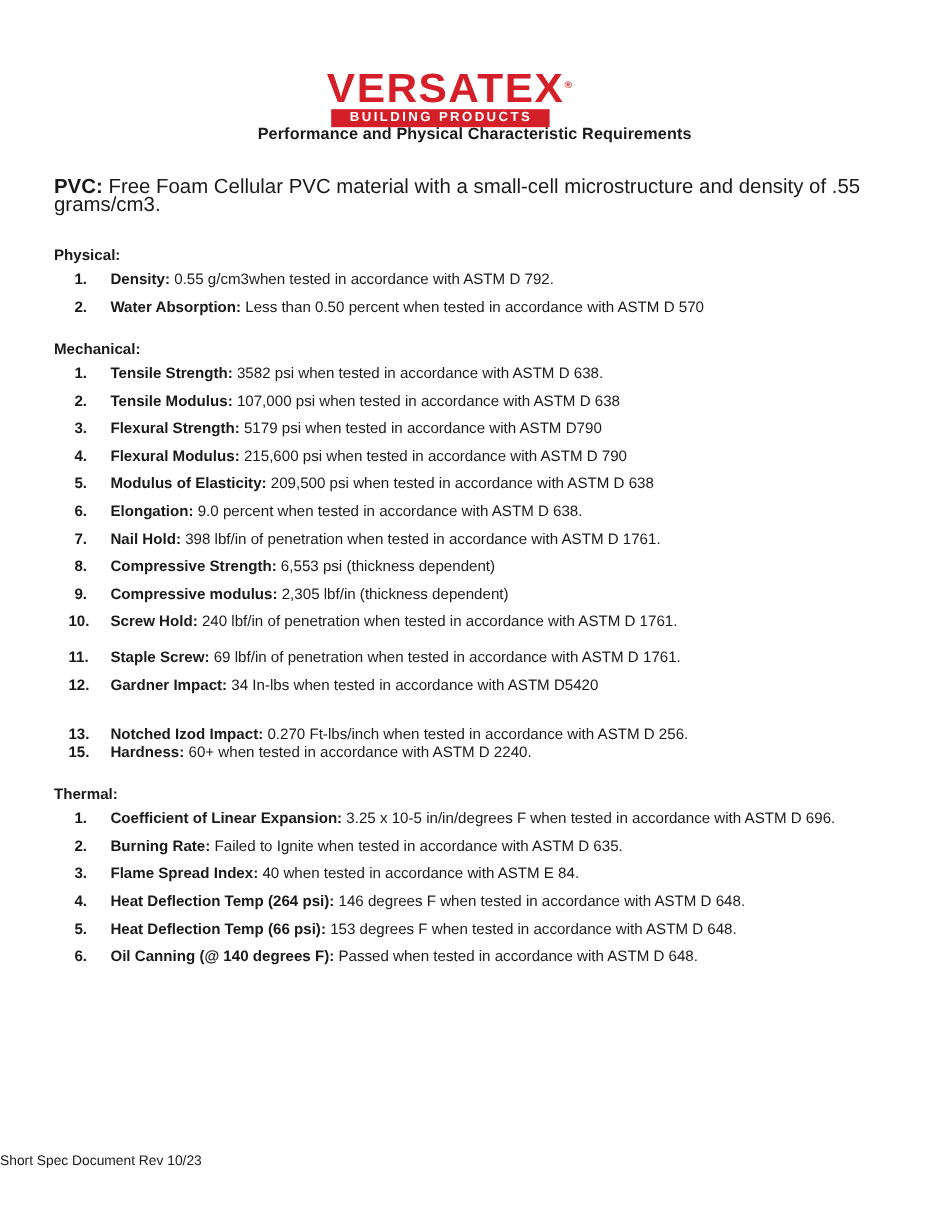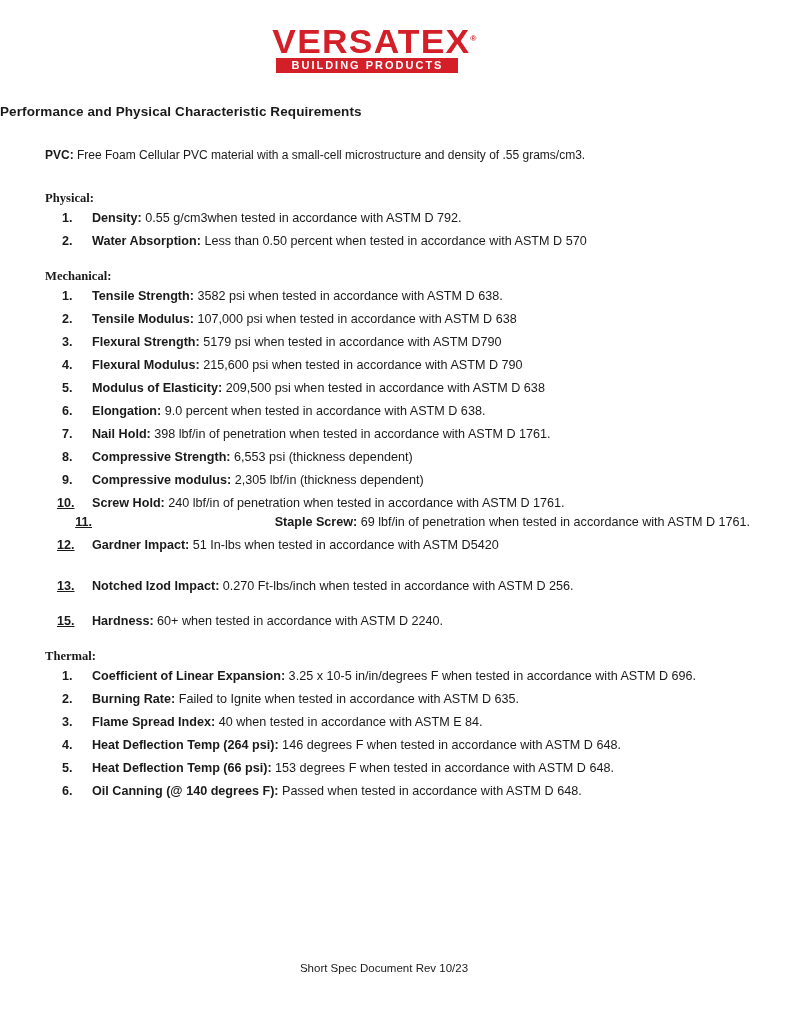--- a/index.html
+++ b/index.html
@@ -18,21 +18,21 @@
 
   .page {
     position: absolute;
     inset: 0;
     background: #ffffff;
   }
 
   
   .logo-wrap {
     position: absolute;
-    top: 24px;
+    top: 56px;
     left: 0;
     width: 733px;
     display: flex;
     justify-content: center;
   }
   .logo {
     position: relative;
     width: 182px;
   }
   .logo-word {
@@ -72,49 +72,49 @@
     white-space: nowrap;
     padding-left: 2px;
   }
 
   
   .doc-title {
     position: absolute;
     top: 104px;
     left: 0;
     width: 791px;
+    text-align: center;
     font-size: 13.5px;
     font-weight: bold;
     letter-spacing: 0.1px;
     color: #1a1a1a;
   }
 
   
   .content {
     position: absolute;
     top: 148px;
     left: 45px;
     width: 705px;
   }
 
   .intro {
-    font-size: 12px;
+    font-size: 17px;
     line-height: 15px;
     color: #1a1a1a;
     margin-bottom: 0;
   }
   .intro b { font-weight: bold; }
 
   .section { margin-top: 0; }
   .section-head {
     font-size: 12.6px;
     font-weight: bold;
     color: #1a1a1a;
     line-height: 15px;
-    font-family: Liberation Serif, serif;
   }
 
   ol.items {
     list-style: none;
     margin: 0;
     padding: 0;
   }
   ol.items li {
     position: relative;
     padding-left: 47px;
@@ -125,39 +125,37 @@
   ol.items li .num {
     position: absolute;
     left: 17px;
     width: 30px;
     font-weight: bold;
     color: #1a1a1a;
   }
   ol.items li .num.wide {
     left: 12px;
     width: 35px;
-    text-decoration: underline;
   }
   ol.items li .lbl {
     font-weight: bold;
   }
   ol.items li .txt {
     font-weight: normal;
   }
 
   
   .footer {
     position: absolute;
     top: 962px;
     left: 0;
     width: 746px;
-    text-align: center;
+    text-align: left;
     font-size: 11.5px;
     color: #1a1a1a;
-    padding-left: 11px;
   }
 </style>
 </head>
 <body>
 
 <div class="page">
 
   <div class="logo-wrap">
     <div class="logo">
       <div class="logo-word"><span>VERSATEX</span><span class="logo-reg">®</span></div>
@@ -189,24 +187,24 @@
             <li style="margin-top: 5px;"><span class="num">1.</span><span class="lbl">Tensile Strength:</span><span class="txt"> 3582 psi when tested in accordance with ASTM D 638.</span></li>
             <li style="margin-top: 8px;"><span class="num">2.</span><span class="lbl">Tensile Modulus:</span><span class="txt"> 107,000 psi when tested in accordance with ASTM D 638</span></li>
             <li style="margin-top: 8px;"><span class="num">3.</span><span class="lbl">Flexural Strength:</span><span class="txt"> 5179 psi when tested in accordance with ASTM D790</span></li>
             <li style="margin-top: 8px;"><span class="num">4.</span><span class="lbl">Flexural Modulus:</span><span class="txt"> 215,600 psi when tested in accordance with ASTM D 790</span></li>
             <li style="margin-top: 8px;"><span class="num">5.</span><span class="lbl">Modulus of Elasticity:</span><span class="txt"> 209,500 psi when tested in accordance with ASTM D 638</span></li>
             <li style="margin-top: 8px;"><span class="num">6.</span><span class="lbl">Elongation:</span><span class="txt"> 9.0 percent when tested in accordance with ASTM D 638.</span></li>
             <li style="margin-top: 8px;"><span class="num">7.</span><span class="lbl">Nail Hold:</span><span class="txt"> 398 lbf/in of penetration when tested in accordance with ASTM D 1761.</span></li>
             <li style="margin-top: 8px;"><span class="num">8.</span><span class="lbl">Compressive Strength:</span><span class="txt"> 6,553 psi (thickness dependent)</span></li>
             <li style="margin-top: 8px;"><span class="num">9.</span><span class="lbl">Compressive modulus:</span><span class="txt"> 2,305 lbf/in (thickness dependent)</span></li>
             <li style="margin-top: 8px;"><span class="num wide">10.</span><span class="lbl">Screw Hold:</span><span class="txt"> 240 lbf/in of penetration when tested in accordance with ASTM D 1761.</span></li>
-            <li style="margin-top: 4px; text-align: right;"><span class="num wide">11.</span><span class="lbl">Staple Screw:</span><span class="txt"> 69 lbf/in of penetration when tested in accordance with ASTM D 1761.</span></li>
-            <li style="margin-top: 8px;"><span class="num wide">12.</span><span class="lbl">Gardner Impact:</span><span class="txt"> 51 In-lbs when tested in accordance with ASTM D5420</span></li>
+            <li style="margin-top: 15px;"><span class="num wide">11.</span><span class="lbl">Staple Screw:</span><span class="txt"> 69 lbf/in of penetration when tested in accordance with ASTM D 1761.</span></li>
+            <li style="margin-top: 8px;"><span class="num wide">12.</span><span class="lbl">Gardner Impact:</span><span class="txt"> 34 In-lbs when tested in accordance with ASTM D5420</span></li>
             <li style="margin-top: 26px;"><span class="num wide">13.</span><span class="lbl">Notched Izod Impact:</span><span class="txt"> 0.270 Ft-lbs/inch when tested in accordance with ASTM D 256.</span></li>
-            <li style="margin-top: 20px;"><span class="num wide">15.</span><span class="lbl">Hardness:</span><span class="txt"> 60+ when tested in accordance with ASTM D 2240.</span></li>
+            <li style="margin-top: 0;"><span class="num wide">15.</span><span class="lbl">Hardness:</span><span class="txt"> 60+ when tested in accordance with ASTM D 2240.</span></li>
           </ol>
         </div>
         <div class="section" style="margin-top: 20px;">
           <div class="section-head">Thermal:</div>
           <ol class="items">
             <li style="margin-top: 5px;"><span class="num">1.</span><span class="lbl">Coefficient of Linear Expansion:</span><span class="txt"> 3.25 x 10-5 in/in/degrees F when tested in accordance with ASTM D 696.</span></li>
             <li style="margin-top: 8px;"><span class="num">2.</span><span class="lbl">Burning Rate:</span><span class="txt"> Failed to Ignite when tested in accordance with ASTM D 635.</span></li>
             <li style="margin-top: 8px;"><span class="num">3.</span><span class="lbl">Flame Spread Index:</span><span class="txt"> 40 when tested in accordance with ASTM E 84.</span></li>
             <li style="margin-top: 8px;"><span class="num">4.</span><span class="lbl">Heat Deflection Temp (264 psi):</span><span class="txt"> 146 degrees F when tested in accordance with ASTM D 648.</span></li>
             <li style="margin-top: 8px;"><span class="num">5.</span><span class="lbl">Heat Deflection Temp (66 psi):</span><span class="txt"> 153 degrees F when tested in accordance with ASTM D 648.</span></li>

